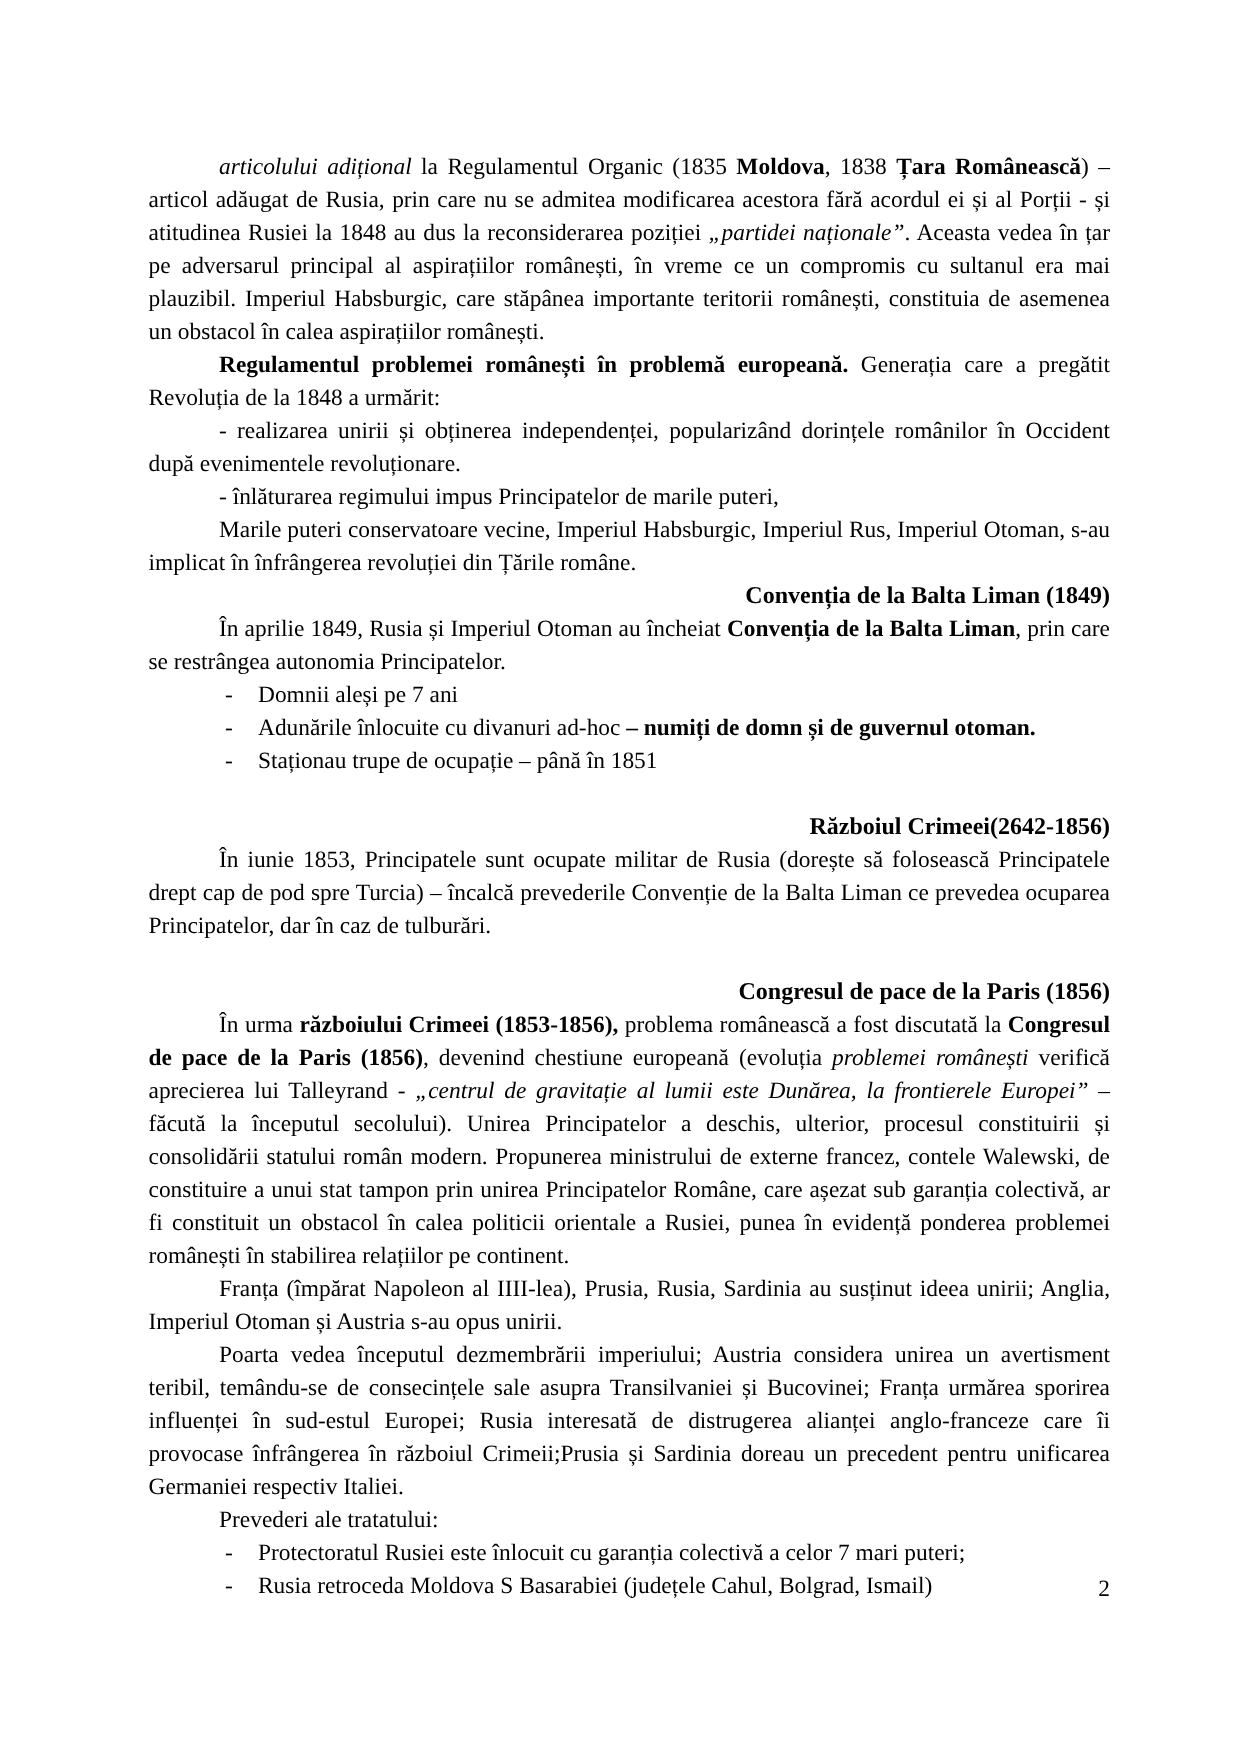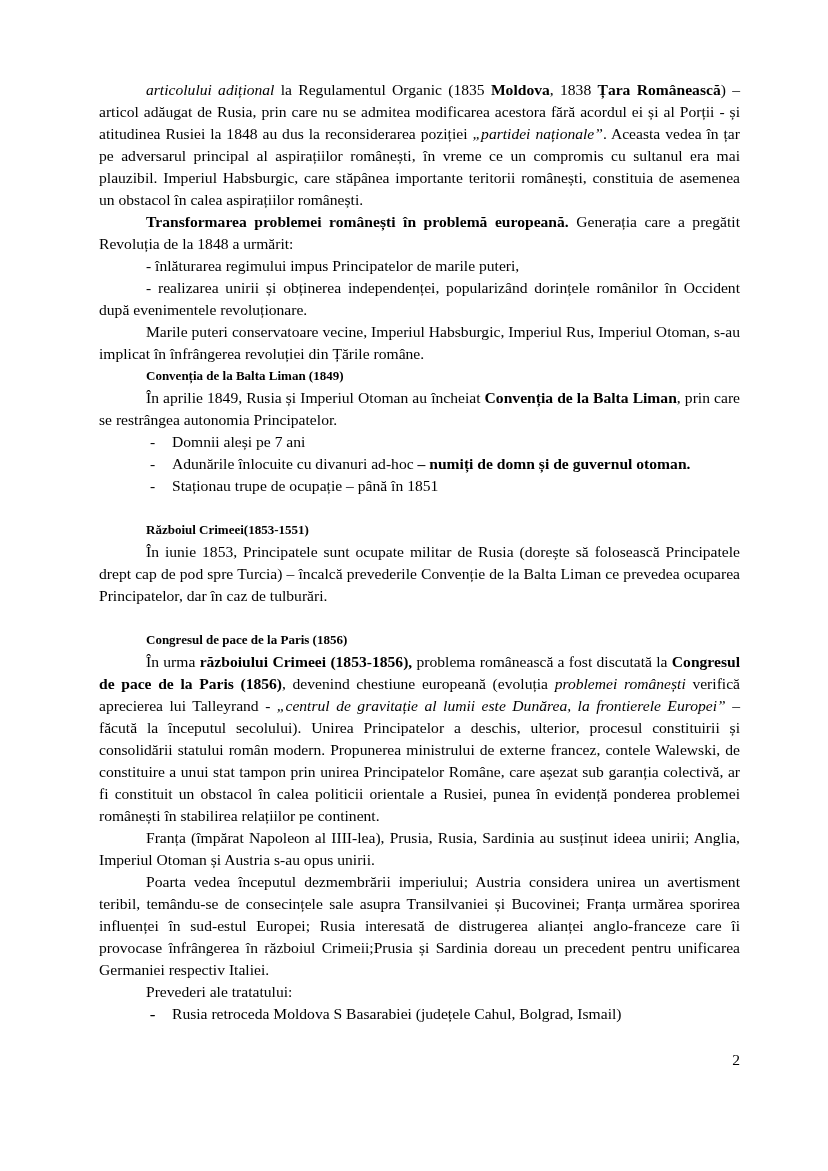--- a/index.html
+++ b/index.html
@@ -11,38 +11,38 @@
     width: 828px;
     height: 1171px;
     position: relative;
     font-family: "Liberation Serif", "DejaVu Serif", serif;
     color: #000000;
     -webkit-font-smoothing: antialiased;
   }
   .page {
     position: absolute;
     left: 99px;
-    top: 79px;
+    top: 101px;
     width: 641px;
   }
   .para {
     margin: 0;
     font-size: 15.6px;
     line-height: 22.0px;
     text-align: justify;
     text-justify: inter-word;
     text-indent: 47px;
   }
   .heading {
     margin: 0;
-    font-size: 13px;
+    font-size: 16px;
     line-height: 22.0px;
     font-weight: bold;
     text-indent: 47px;
-    text-align: left;
+    text-align: right;
   }
   .spacer {
     height: 22px;
   }
   .bullets {
     margin: 0;
     padding: 0;
     list-style: none;
   }
   .bullets li {
@@ -68,39 +68,39 @@
     text-align: right;
     font-size: 15.6px;
     line-height: 22px;
   }
 </style>
 </head>
 <body>
 
 <div class="page" id="doc-body">
     <p class="para"><i class="it">articolului adițional</i><span> la Regulamentul Organic (1835 </span><b class="bd">Moldova</b><span>, 1838 </span><b class="bd">Țara Românească</b><span>) – articol adăugat de Rusia, prin care nu se admitea modificarea acestora fără acordul ei și al Porții - și atitudinea Rusiei la 1848 au dus la reconsiderarea poziției </span><i class="it">„partidei naționale”</i><span>. Aceasta vedea în țar pe adversarul principal al aspirațiilor românești, în vreme ce un compromis cu sultanul era mai plauzibil. Imperiul Habsburgic, care stăpânea importante teritorii românești, constituia de asemenea un obstacol în calea aspirațiilor românești.</span></p>
-    <p class="para"><b class="bd">Transformarea problemei românești în problemă europeană.</b><span> Generația care a pregătit Revoluția de la 1848 a urmărit:</span></p>
+    <p class="para"><b class="bd">Regulamentul problemei românești în problemă europeană.</b><span> Generația care a pregătit Revoluția de la 1848 a urmărit:</span></p>
+    <p class="para"><span>- realizarea unirii și obținerea independenței, popularizând dorințele românilor în Occident după evenimentele revoluționare.</span></p>
     <p class="para"><span>- înlăturarea regimului impus Principatelor de marile puteri,</span></p>
-    <p class="para"><span>- realizarea unirii și obținerea independenței, popularizând dorințele românilor în Occident după evenimentele revoluționare.</span></p>
     <p class="para"><span>Marile puteri conservatoare vecine, Imperiul Habsburgic, Imperiul Rus, Imperiul Otoman, s-au implicat în înfrângerea revoluției din Țările române.</span></p>
     <div class="heading">Convenția de la Balta Liman (1849)</div>
     <p class="para"><span>În aprilie 1849, Rusia și Imperiul Otoman au încheiat </span><b class="bd">Convenția de la Balta Liman</b><span>, prin care se restrângea autonomia Principatelor.</span></p>
     <ul class="bullets">
       <li><span class="dash">-</span><span><span>Domnii aleși pe 7 ani</span></span></li>
       <li><span class="dash">-</span><span><span>Adunările înlocuite cu divanuri ad-hoc </span><b class="bd">– numiți de domn și de guvernul otoman.</b></span></li>
       <li><span class="dash">-</span><span><span>Staționau trupe de ocupație – până în 1851</span></span></li>
     </ul>
     <div class="spacer"></div>
-    <div class="heading">Războiul Crimeei(1853-1551)</div>
+    <div class="heading">Războiul Crimeei(2642-1856)</div>
     <p class="para"><span>În iunie 1853, Principatele sunt ocupate militar de Rusia (dorește să folosească Principatele drept cap de pod spre Turcia) – încalcă prevederile Convenție de la Balta Liman ce prevedea ocuparea Principatelor, dar în caz de tulburări.</span></p>
     <div class="spacer"></div>
     <div class="heading">Congresul de pace de la Paris (1856)</div>
     <p class="para"><span>În urma </span><b class="bd">războiului Crimeei (1853-1856),</b><span> problema românească a fost discutată la </span><b class="bd">Congresul de pace de la Paris (1856)</b><span>, devenind chestiune europeană (evoluția </span><i class="it">problemei românești</i><span> verifică aprecierea lui Talleyrand - </span><i class="it">„centrul de gravitație al lumii este Dunărea, la frontierele Europei”</i><span> – făcută la începutul secolului). Unirea Principatelor a deschis, ulterior, procesul constituirii și consolidării statului român modern. Propunerea ministrului de externe francez, contele Walewski, de constituire a unui stat tampon prin  unirea Principatelor Române, care așezat sub garanția colectivă, ar fi constituit un obstacol în calea politicii orientale a Rusiei, punea în evidență ponderea problemei românești în stabilirea relațiilor pe continent.</span></p>
     <p class="para"><span>Franța (împărat Napoleon al IIII-lea), Prusia, Rusia, Sardinia au susținut ideea unirii; Anglia, Imperiul Otoman și Austria s-au opus unirii.</span></p>
     <p class="para"><span>Poarta vedea începutul dezmembrării imperiului; Austria considera unirea un avertisment teribil, temându-se de consecințele sale asupra Transilvaniei și Bucovinei; Franța urmărea sporirea influenței în sud-estul Europei; Rusia interesată de distrugerea alianței anglo-franceze care îi provocase înfrângerea în războiul Crimeii;Prusia și Sardinia doreau un precedent pentru unificarea Germaniei respectiv Italiei.</span></p>
     <p class="para"><span>Prevederi ale tratatului:</span></p>
     <ul class="bullets">
-      <li><span class="dash">-</span></li>
+      <li><span class="dash">-</span><span><span>Protectoratul Rusiei este înlocuit cu garanția colectivă a celor 7 mari puteri;</span></span></li>
       <li><span class="dash">-</span><span><span>Rusia retroceda Moldova S Basarabiei (județele Cahul, Bolgrad, Ismail)</span></span></li>
     </ul>
   </div>
 
 <div class="pagenum">2</div>
 
 </body></html>

